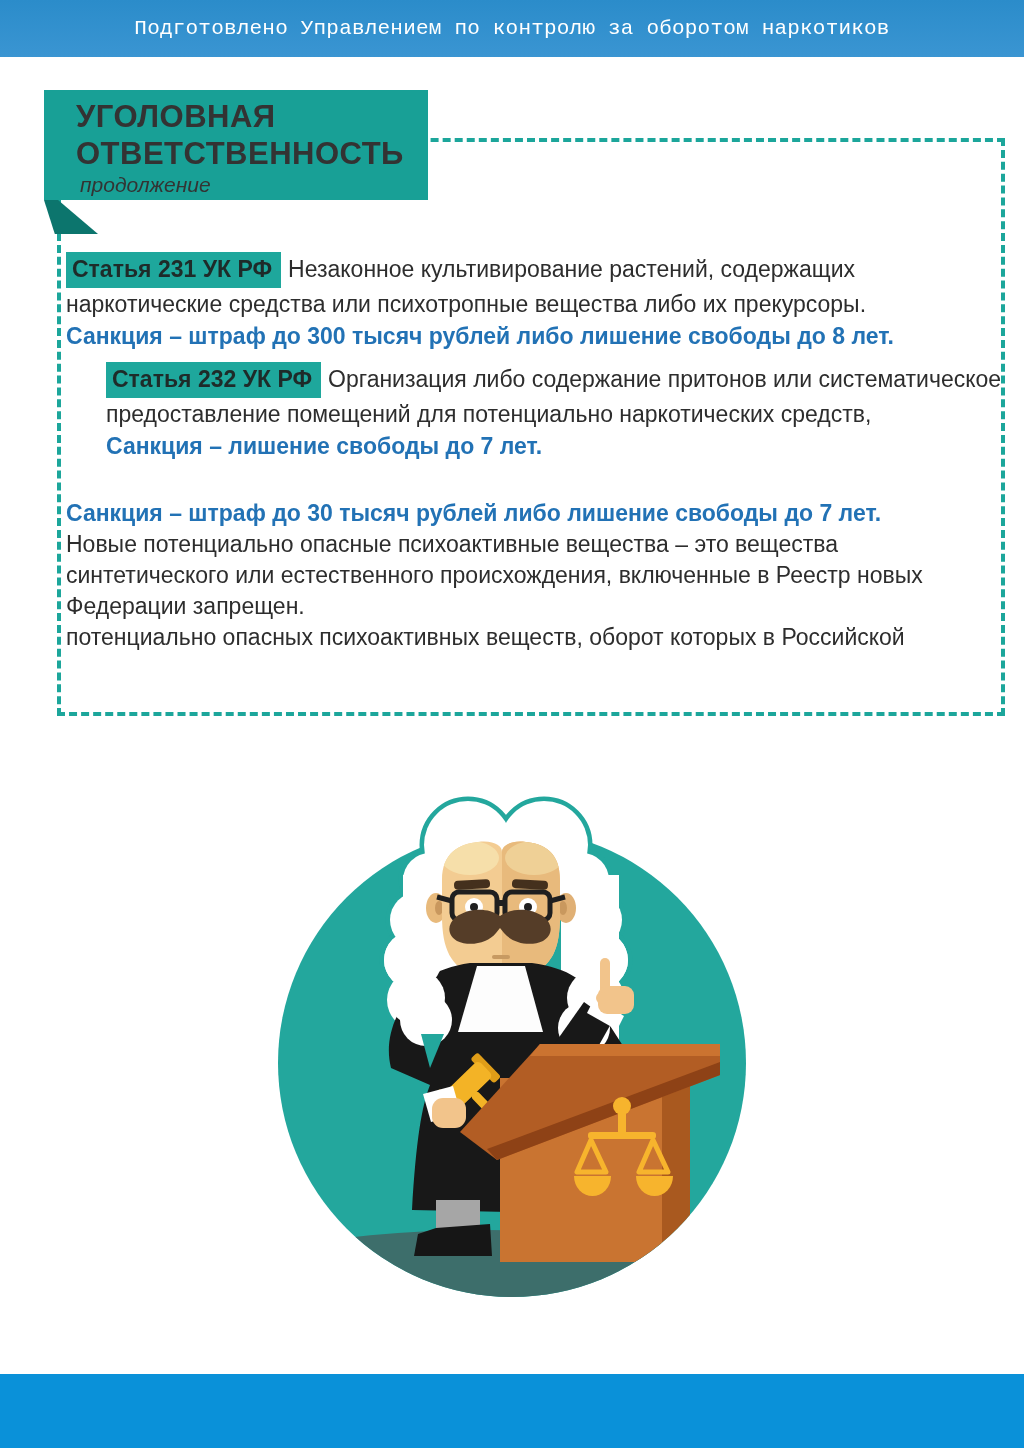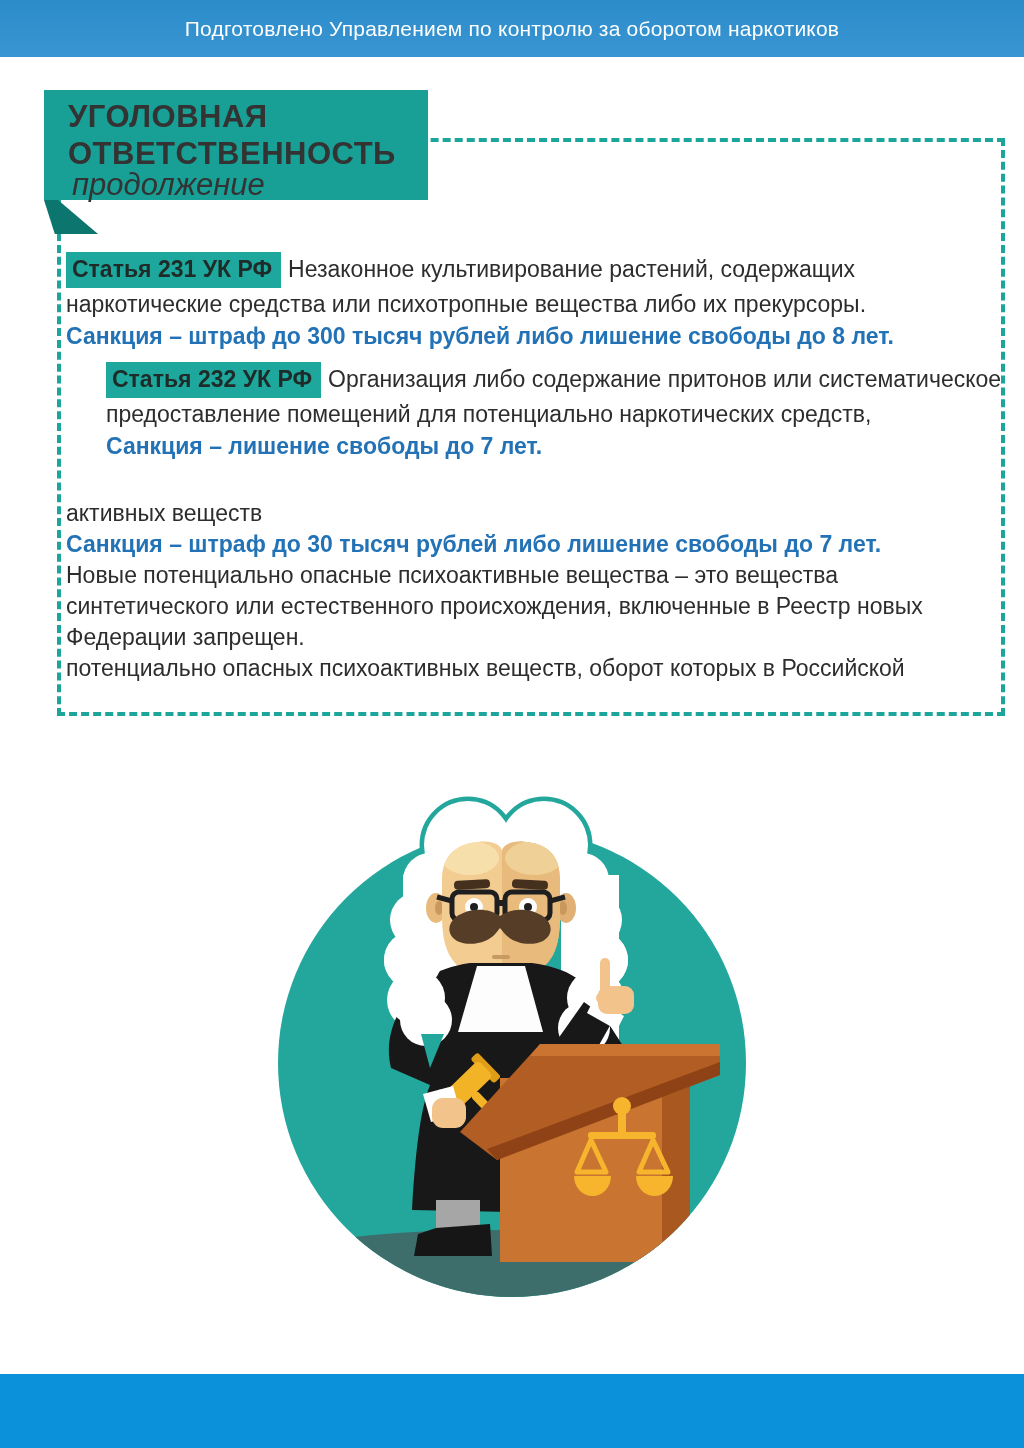--- a/index.html
+++ b/index.html
@@ -23,36 +23,36 @@
     width:1024px;height:1448px;
     background:var(--page-bg);
     font-family:"Liberation Sans","DejaVu Sans",sans-serif;
     overflow:hidden;
   }
   .top-bar{
     position:absolute;left:0;top:0;width:1024px;height:57px;
     background:linear-gradient(180deg,var(--top-bar-bg) 0%,var(--top-bar-bg2) 100%);
     display:flex;align-items:center;justify-content:center;
   }
-  .top-bar span{color:#fff;font-size:21px;letter-spacing:.2px;}
+  .top-bar span{color:#fff;font-size:21px;letter-spacing:.2px;font-family:Liberation Mono, monospace;}
   .content-box{
     position:absolute;left:57px;top:138px;width:948px;height:578px;
     border:4px dashed var(--dash);
   }
   .title-block{
     position:absolute;left:44px;top:90px;width:384px;height:110px;
     background:var(--teal);
-    padding:8px 0 0 24px;
+    padding:8px 0 0 32px;
   }
   .title-block .t1,.title-block .t2{
     font-size:31px;font-weight:700;color:var(--title-text);
     line-height:37px;letter-spacing:.5px;
   }
   .title-block .t3{
-    font-size:31px;font-style:italic;color:var(--title-text);
+    font-size:21px;font-style:italic;color:var(--title-text);
     line-height:26px;padding-left:4px;
   }
   .title-fold{
     position:absolute;left:44px;top:200px;width:54px;height:34px;
     background:var(--teal-dark);
     clip-path:polygon(0% 0%,26% 0%,100% 100%,20% 100%);
   }
   .article{position:absolute;left:66px;width:932px;}
   .article.a1{top:252px;}
   .article.a2{top:362px;margin-left:40px;}
@@ -97,21 +97,20 @@
   <div class="t-line sanction">Санкция – штраф до 300 тысяч рублей либо лишение свободы до 8 лет.</div>
 </div>
 
 <div class="article a2">
   <div class="t-line"><span class="article-label">Статья 232 УК РФ</span><span>Организация либо содержание притонов или систематическое</span></div>
   <div class="t-line">предоставление помещений для потенциально наркотических средств,</div>
   <div class="t-line sanction">Санкция – лишение свободы до 7 лет.</div>
 </div>
 
 <div class="article a3">
-  <div class="t-line">активных веществ</div>
   <div class="t-line sanction">Санкция – штраф до 30 тысяч рублей либо лишение свободы до 7 лет.</div>
   <div class="t-line">Новые потенциально опасные психоактивные вещества – это вещества</div>
   <div class="t-line">синтетического или естественного происхождения, включенные в Реестр новых</div>
   <div class="t-line">Федерации запрещен.</div>
   <div class="t-line">потенциально опасных психоактивных веществ, оборот которых в Российской</div>
 </div>
 
 <svg class="illustration" viewBox="0 0 1024 1448" xmlns="http://www.w3.org/2000/svg" aria-hidden="true">
   <defs>
     <clipPath id="cc">

